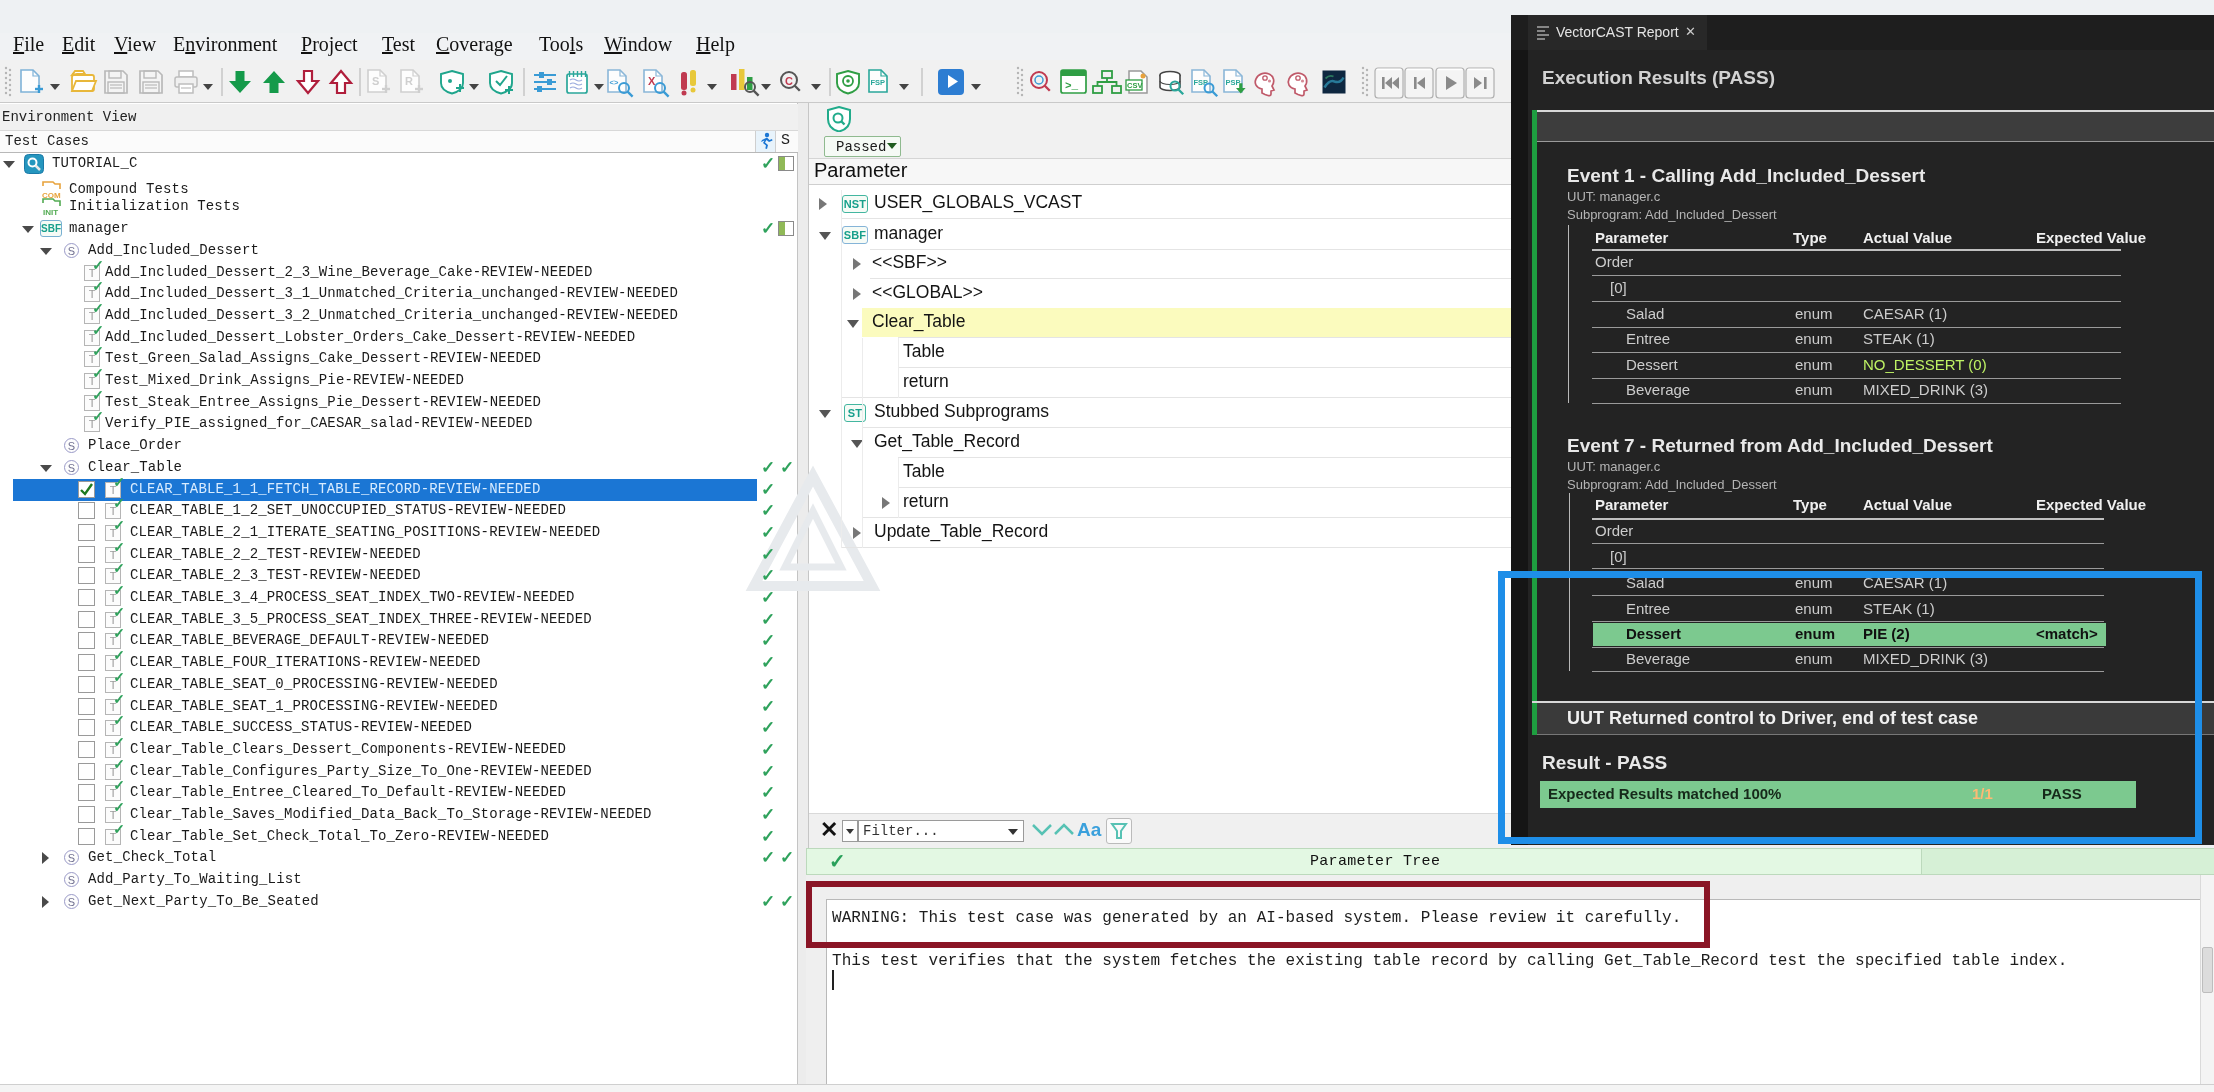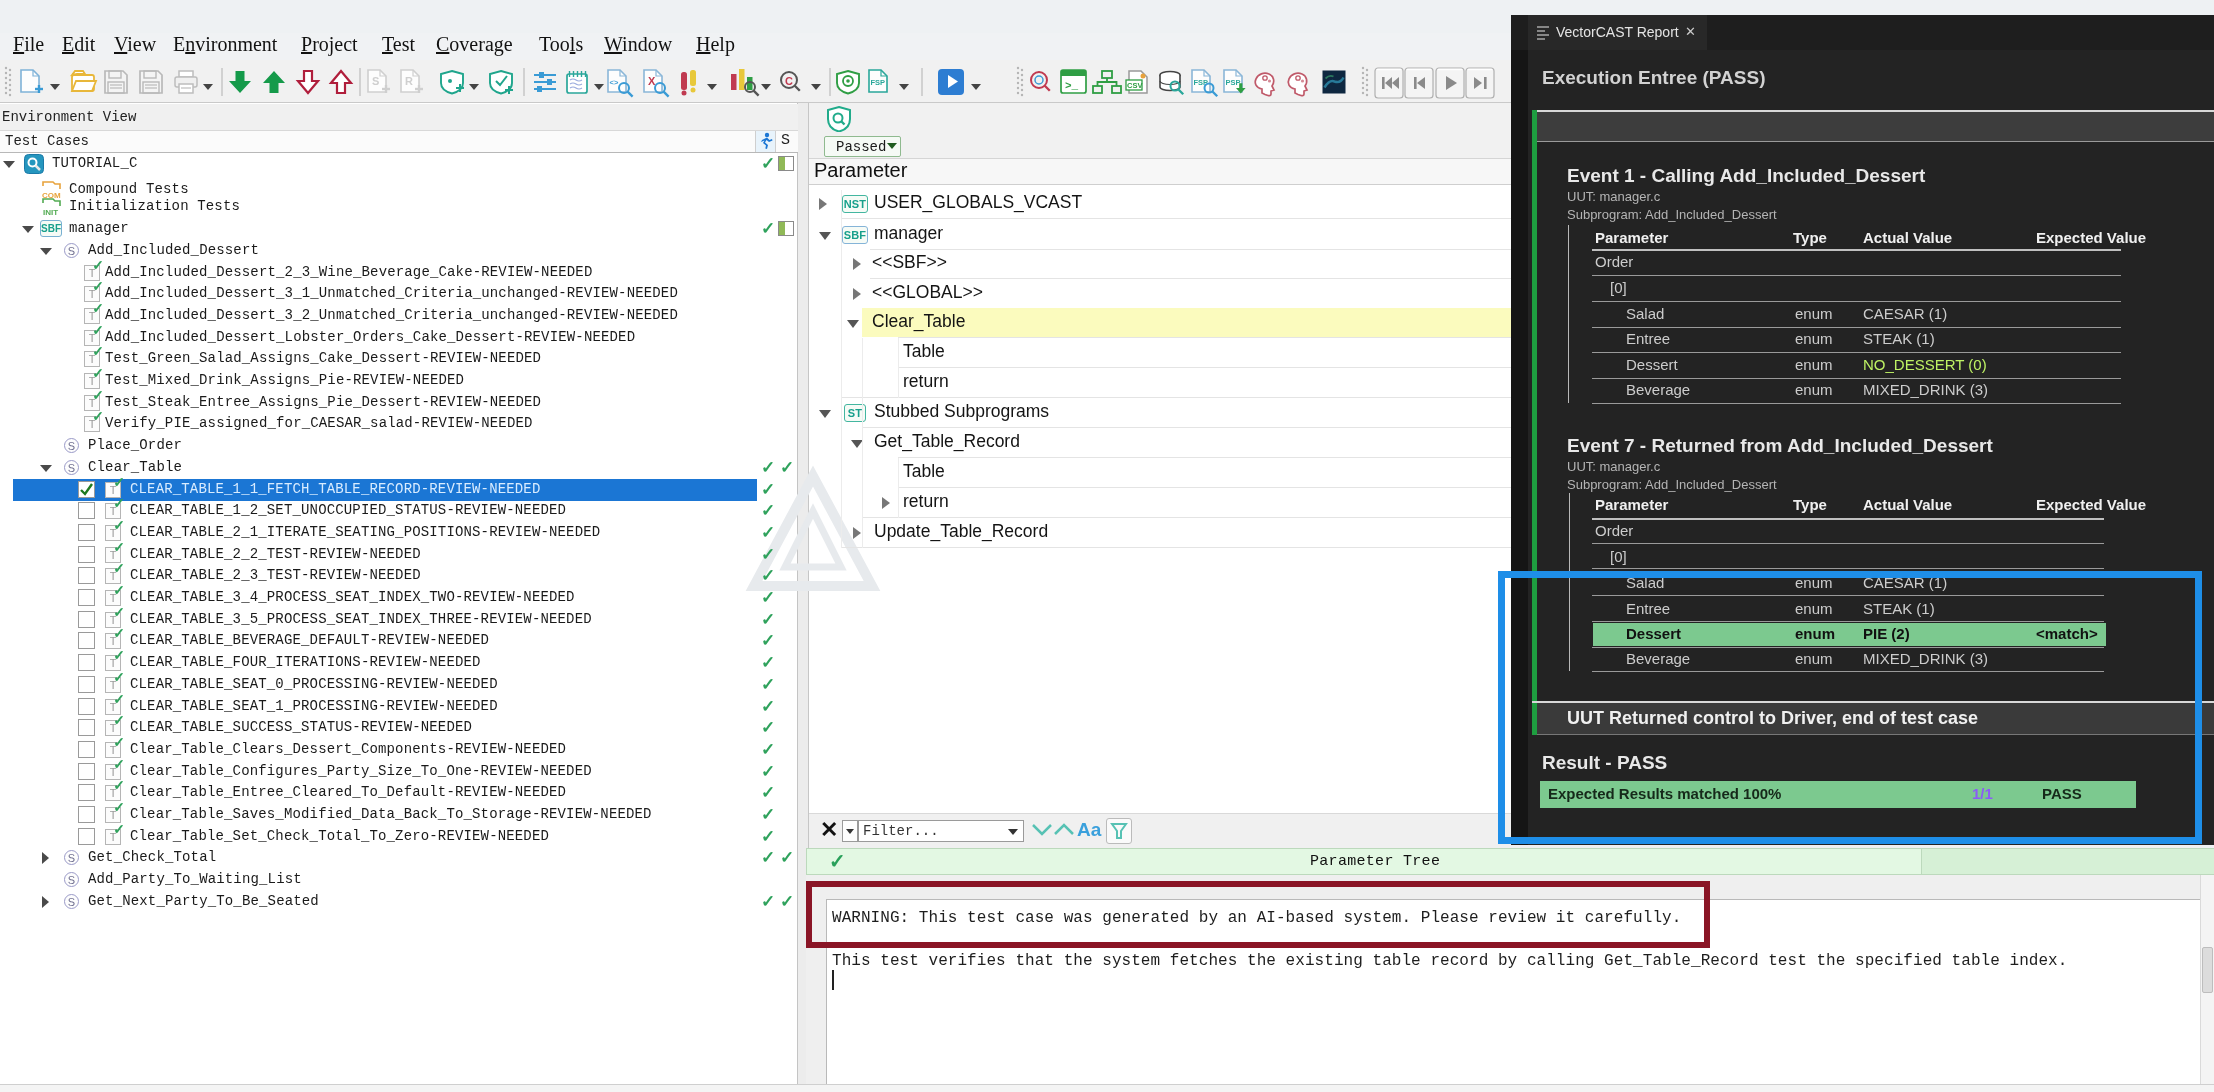--- a/index.html
+++ b/index.html
@@ -588,21 +588,21 @@
     <svg style="position:absolute;left:25px;top:9px;" width="14" height="16">
       <g stroke="#a0a0a0" stroke-width="1.6">
         <line x1="1" y1="3" x2="13" y2="3"></line>
         <line x1="1" y1="7" x2="9" y2="7"></line>
         <line x1="1" y1="11" x2="13" y2="11"></line>
         <line x1="1" y1="15" x2="9" y2="15"></line>
       </g>
     </svg>
     <div style="position:absolute;left:45px;top:9px;font-size:14px;color:#e4e4e4;">VectorCAST Report</div>
     <div style="position:absolute;left:174px;top:9px;font-size:13px;color:#cccccc;">✕</div>
-    <div style="position:absolute;left:31px;top:52px;font-size:19px;font-weight:bold;color:#d2d2d2;">Execution Entree (PASS)</div>
+    <div style="position:absolute;left:31px;top:52px;font-size:19px;font-weight:bold;color:#d2d2d2;">Execution Results (PASS)</div>
     <div style="position:absolute;left:21px;top:95px;width:684px;height:2px;background:#d8d8d8;"></div>
     <div style="position:absolute;left:21px;top:95px;width:5px;height:625px;background:#1e9e40;"></div>
     <div style="position:absolute;left:26px;top:97px;width:679px;height:30px;background:#3d3d3d;border-bottom:1px solid #9a9a9a;"></div>
     <div style="position:absolute;left:56px;top:150px;font-size:19px;font-weight:bold;color:#e8e8e8;">Event 1 - Calling Add_Included_Dessert</div>
     <div style="position:absolute;left:56px;top:174px;font-size:13px;color:#b4b4b4;">UUT: manager.c</div>
     <div style="position:absolute;left:56px;top:192px;font-size:13px;color:#b4b4b4;">Subprogram: Add_Included_Dessert</div>
     <div style="position:absolute;left:57px;top:210px;width:1px;height:178px;background:#b8b8b8;"></div>
     <div style="position:absolute;left:84px;top:214px;font-size:15px;font-weight:bold;color:#f0f0f0;">Parameter</div>
     <div style="position:absolute;left:282px;top:214px;font-size:15px;font-weight:bold;color:#f0f0f0;">Type</div>
     <div style="position:absolute;left:352px;top:214px;font-size:15px;font-weight:bold;color:#f0f0f0;">Actual Value</div>
@@ -658,15 +658,15 @@
     <div style="position:absolute;left:115px;top:635px;font-size:15px;color:#cccccc;">Beverage</div>
     <div style="position:absolute;left:284px;top:635px;font-size:15px;color:#cccccc;">enum</div>
     <div style="position:absolute;left:352px;top:635px;font-size:15px;color:#cccccc;">MIXED_DRINK (3)</div>
     <div style="position:absolute;left:81px;top:656px;width:512px;height:1px;background:#9a9a9a;"></div>
     <div style="position:absolute;left:21px;top:686px;width:684px;height:2px;background:#d8d8d8;"></div>
     <div style="position:absolute;left:26px;top:688px;width:679px;height:32px;background:#3a3a3a;border-bottom:1px solid #777;"></div>
     <div style="position:absolute;left:56px;top:693px;font-size:18px;font-weight:bold;color:#f0f0f0;">UUT Returned control to Driver, end of test case</div>
     <div style="position:absolute;left:31px;top:737px;font-size:19px;font-weight:bold;color:#e8e8e8;">Result - PASS</div>
     <div style="position:absolute;left:29px;top:766px;width:596px;height:27px;background:#7cc98f;"></div>
     <div style="position:absolute;left:37px;top:770px;font-size:15px;font-weight:bold;color:#16291a;">Expected Results matched 100%</div>
-    <div style="position:absolute;left:461px;top:770px;font-size:15px;font-weight:bold;color:#8b5cf6;">1/1</div>
+    <div style="position:absolute;left:461px;top:770px;font-size:15px;font-weight:bold;color:#fdba74;">1/1</div>
     <div style="position:absolute;left:531px;top:770px;font-size:15px;font-weight:bold;color:#16291a;">PASS</div>
   </div>
 <div class="abs" style="left:1498px;top:571px;width:704px;height:273px;border:7px solid #1e8ee8;z-index:50;"></div>
 </body></html>

